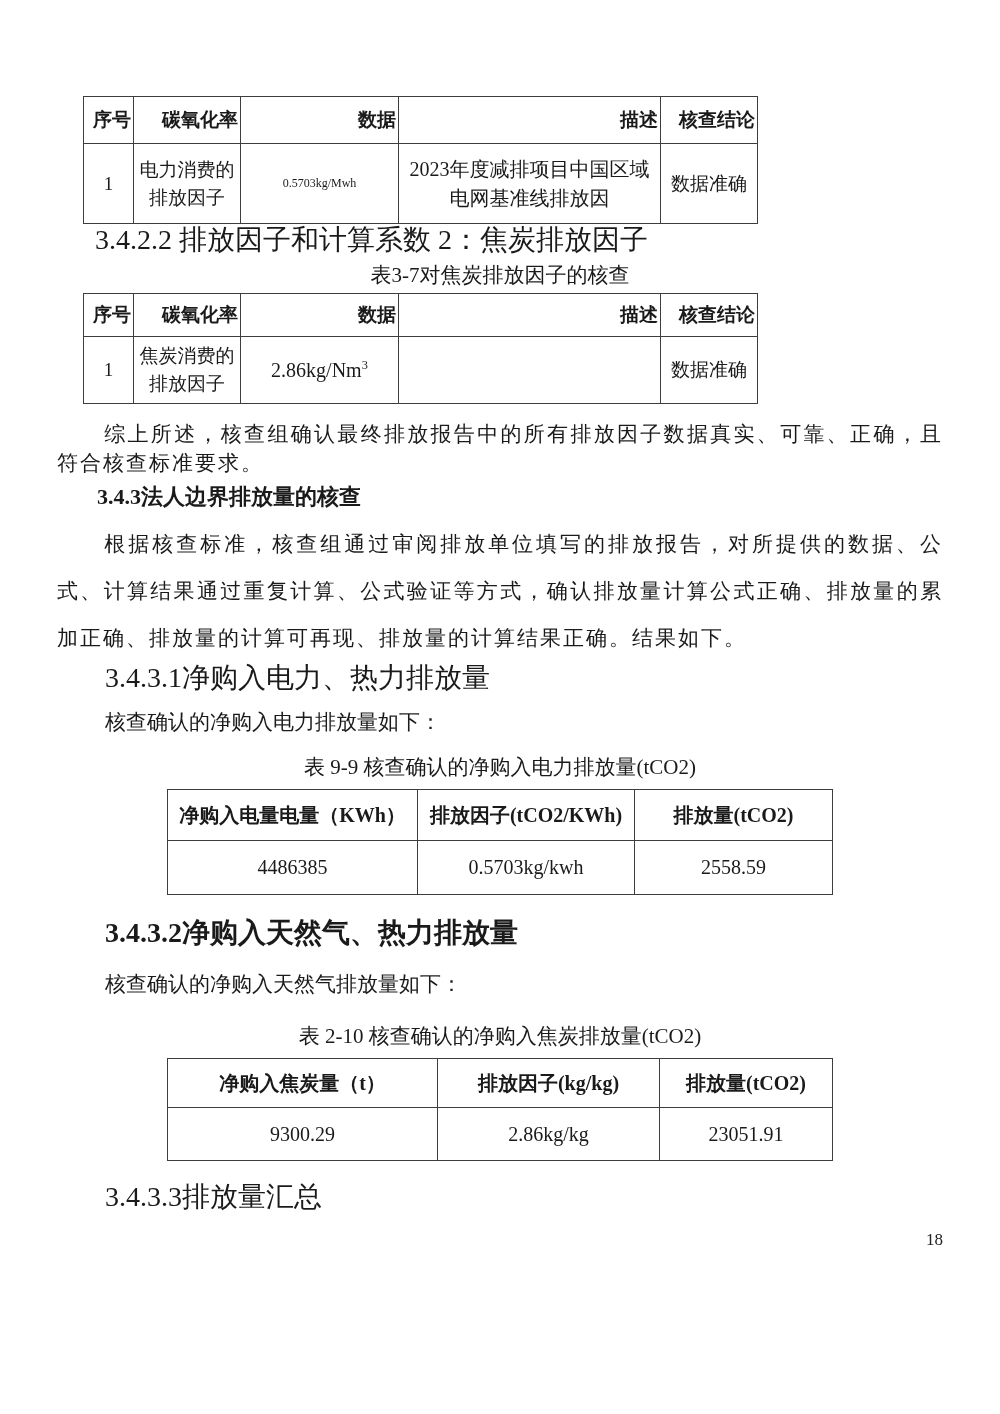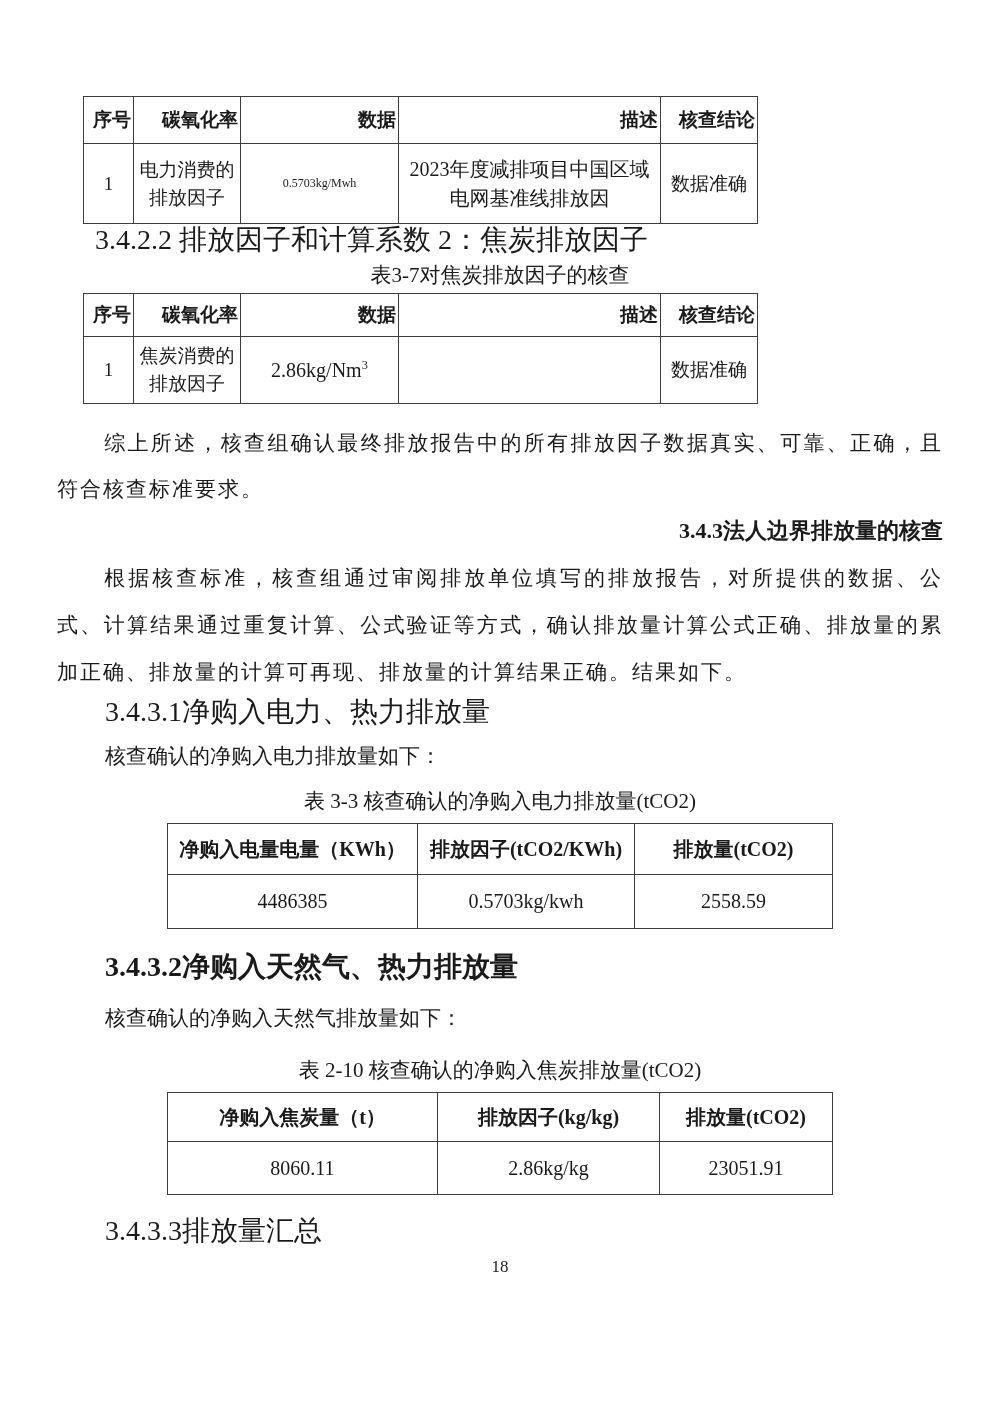--- a/index.html
+++ b/index.html
@@ -52,53 +52,52 @@
     margin: 2px 0 0 38px;
     font-size: 28px;
     line-height: 28px;
   }
   .h-sub.lv3 { margin-left: 48px; line-height: 31px; }
   .h-bold {
     margin: 3px 0 0 40px;
     font-size: 22px;
     font-weight: bold;
     line-height: 31px;
-    text-align: right;
   }
   .caption {
     text-align: center;
     font-size: 21px;
     line-height: 27px;
     margin-top: 8px;
   }
   .para {
     margin: 16px 0 0 0;
     font-size: 21px;
-    line-height: 46px;
+    line-height: 29px;
     text-align: justify;
     text-indent: 2.25em;
     letter-spacing: 2px;
   }
   .para.method { margin-top: 9px; line-height: 47px; }
   .intro {
     margin: 14px 0 0 48px;
     font-size: 21px;
     line-height: 31px;
   }
   .mt16 { margin-top: 16px; }
   .mt8  { margin-top: 8px; }
   .mt20 { margin-top: 20px; }
   .mt21 { margin-top: 21px; }
   .mt22 { margin-top: 22px; font-weight: bold; }
   .mt23 { margin-top: 23px; }
   .page-num {
-    text-align: center;
+    text-align: right;
     font-size: 17px;
     line-height: 22px;
-    margin-top: 10px;
+    margin-top: 17px;
     color: #222;
   }
 </style>
 </head>
 <body>
 
 <div class="page">
 
   <table class="tbl tbl-factor">
     <colgroup>
@@ -161,21 +160,21 @@
   </table>
 
   <p class="para">综上所述，核查组确认最终排放报告中的所有排放因子数据真实、可靠、正确，且符合核查标准要求。</p>
 
   <div class="h-bold">3.4.3法人边界排放量的核查</div>
 
   <p class="para method">根据核查标准，核查组通过审阅排放单位填写的排放报告，对所提供的数据、公式、计算结果通过重复计算、公式验证等方式，确认排放量计算公式正确、排放量的累加正确、排放量的计算可再现、排放量的计算结果正确。结果如下。</p>
 
   <div class="h-sub lv3" style="margin-top:0">3.4.3.1净购入电力、热力排放量</div>
   <div class="intro">核查确认的净购入电力排放量如下：</div>
-  <div class="caption mt16">表 3-3 核查确认的净购入电力排放量(tCO2)</div>
+  <div class="caption mt16">表 9-9 核查确认的净购入电力排放量(tCO2)</div>
 
   <table class="tbl tbl-center tbl-power mt8">
     <colgroup>
       <col style="width:250px">
         <col style="width:217px">
         <col style="width:198px">
     </colgroup>
     <thead>
       <tr>
         <th>净购入电量电量（KWh）</th>
@@ -204,21 +203,21 @@
     </colgroup>
     <thead>
       <tr>
         <th>净购入焦炭量（t）</th>
         <th>排放因子(kg/kg)</th>
         <th>排放量(tCO2)</th>
       </tr>
     </thead>
     <tbody>
       <tr>
-        <td>8060.11</td>
+        <td>9300.29</td>
         <td>2.86kg/kg</td>
         <td>23051.91</td>
       </tr>
     </tbody>
   </table>
 
   <div class="h-sub lv3 mt20">3.4.3.3排放量汇总</div>
 
   <div class="page-num">18</div>
 

